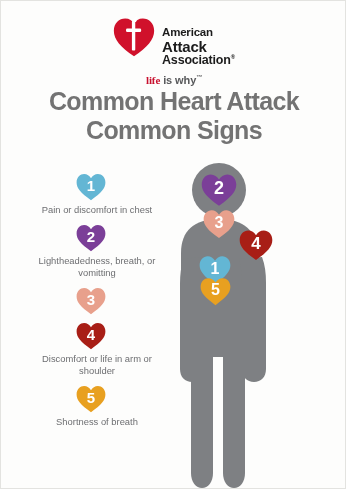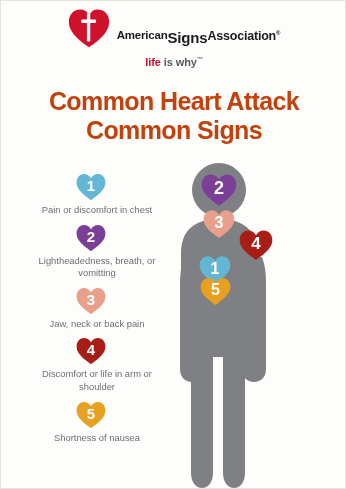--- a/index.html
+++ b/index.html
@@ -33,52 +33,52 @@
     align-items: center;
     gap: 7px;
   }
   .logo-mark {
     width: 42px;
     height: 42px;
     flex: 0 0 42px;
   }
   .logo-words {
     display: flex;
-    flex-direction: row;
+    flex-direction: column;
     line-height: 1.02;
     margin-top: 20px;
   }
   .logo-words span {
     font-weight: bold;
     color: #1c1c1c;
     letter-spacing: -0.2px;
   }
   .lw1 { font-size: 11.5px; }
   .lw2 { font-size: 15px; }
   .lw3 { font-size: 12.5px; }
   .lw3 sup { font-size: 6px; vertical-align: super; }
 
   .tagline {
     margin-top: 7px;
     font-size: 11px;
     font-weight: bold;
     color: #58595b;
     letter-spacing: -0.1px;
   }
-  .tagline .hl { color: #c8102e; }
+  .tagline .hl { color: #c8102e; font-family: Liberation Serif, serif; }
   .tagline sup { font-size: 6px; }
 
   
   .title {
     position: absolute;
     top: 86px;
     left: 0;
     width: 346px;
     text-align: center;
-    color: #c2410c;
+    color: #737373;
     font-size: 25px;
     font-weight: bold;
     line-height: 1.16;
     letter-spacing: -0.6px;
   }
 
   
   .legend {
     position: absolute;
     top: 172px;
@@ -166,21 +166,21 @@
       <span class="logo-mark">
         <svg viewBox="0 0 100 100" xmlns="http://www.w3.org/2000/svg">
           <path d="M50 96 C18 74 2 56 2 35 C2 17 15 6 29 6 C39 6 46 11 50 18 C54 11 61 6 71 6 C85 6 98 17 98 35 C98 56 82 74 50 96 Z" fill="#d0112b"></path>
           <path d="M46 14 C47 8 52 3 58 0 C55 6 57 10 55 14 Z" fill="#ffffff"></path>
           <rect x="45" y="12" width="8" height="70" rx="2" fill="#ffffff"></rect>
           <rect x="31" y="30" width="36" height="8" rx="3" fill="#ffffff"></rect>
         </svg>
       </span>
       <span class="logo-words">
         <span class="lw1">American</span>
-        <span class="lw2">Signs</span>
+        <span class="lw2">Attack</span>
         <span class="lw3"><span>Association</span><sup>®</sup></span>
       </span>
     </div>
     <div class="tagline">
       <span class="hl">life</span><span> is why</span><sup>™</sup>
     </div>
   </div>
 
   <div class="title">
     <div>Common Heart Attack</div>
@@ -209,41 +209,40 @@
       <div class="legend-text">Lightheadedness, breath, or vomitting</div>
     </div>
 
     <div class="legend-item">
       <span class="heart">
         <svg viewBox="0 0 100 92" xmlns="http://www.w3.org/2000/svg">
             <path d="M50 90 C16 66 2 50 2 31 C2 14 14 3 27 3 C37 3 45 9 50 17 C55 9 63 3 73 3 C86 3 98 14 98 31 C98 50 84 66 50 90 Z" fill="#e8a08c"></path>
           </svg>
         <span class="num">3</span>
       </span>
-      <div class="legend-text">Jaw, neck or back pain</div>
     </div>
 
     <div class="legend-item">
       <span class="heart">
         <svg viewBox="0 0 100 92" xmlns="http://www.w3.org/2000/svg">
             <path d="M50 90 C16 66 2 50 2 31 C2 14 14 3 27 3 C37 3 45 9 50 17 C55 9 63 3 73 3 C86 3 98 14 98 31 C98 50 84 66 50 90 Z" fill="#a81e16"></path>
           </svg>
         <span class="num">4</span>
       </span>
       <div class="legend-text">Discomfort or life in arm or shoulder</div>
     </div>
 
     <div class="legend-item">
       <span class="heart">
         <svg viewBox="0 0 100 92" xmlns="http://www.w3.org/2000/svg">
             <path d="M50 90 C16 66 2 50 2 31 C2 14 14 3 27 3 C37 3 45 9 50 17 C55 9 63 3 73 3 C86 3 98 14 98 31 C98 50 84 66 50 90 Z" fill="#e8a020"></path>
           </svg>
         <span class="num">5</span>
       </span>
-      <div class="legend-text">Shortness of nausea</div>
+      <div class="legend-text">Shortness of breath</div>
     </div>
 
   </div>
 
   <div class="figure">
     <svg width="168" height="327" viewBox="0 0 168 327" xmlns="http://www.w3.org/2000/svg">
       <g fill="#7e8083">
         <circle cx="40" cy="27" r="27"></circle>
         <path d="M40 56 h0 c-25 0 -38 12 -38 34 v92 c0 7 5 12 12 12 h52 c7 0 12 -5 12 -12 v-92 c0 -22 -13 -34 -38 -34 Z"></path>
         <path d="M4 96 c-2 8 -3 16 -3 24 v86 c0 8 5 13 12 13 c7 0 12 -5 12 -13 v-86 c0 -10 -1 -18 -4 -26 Z"></path>

